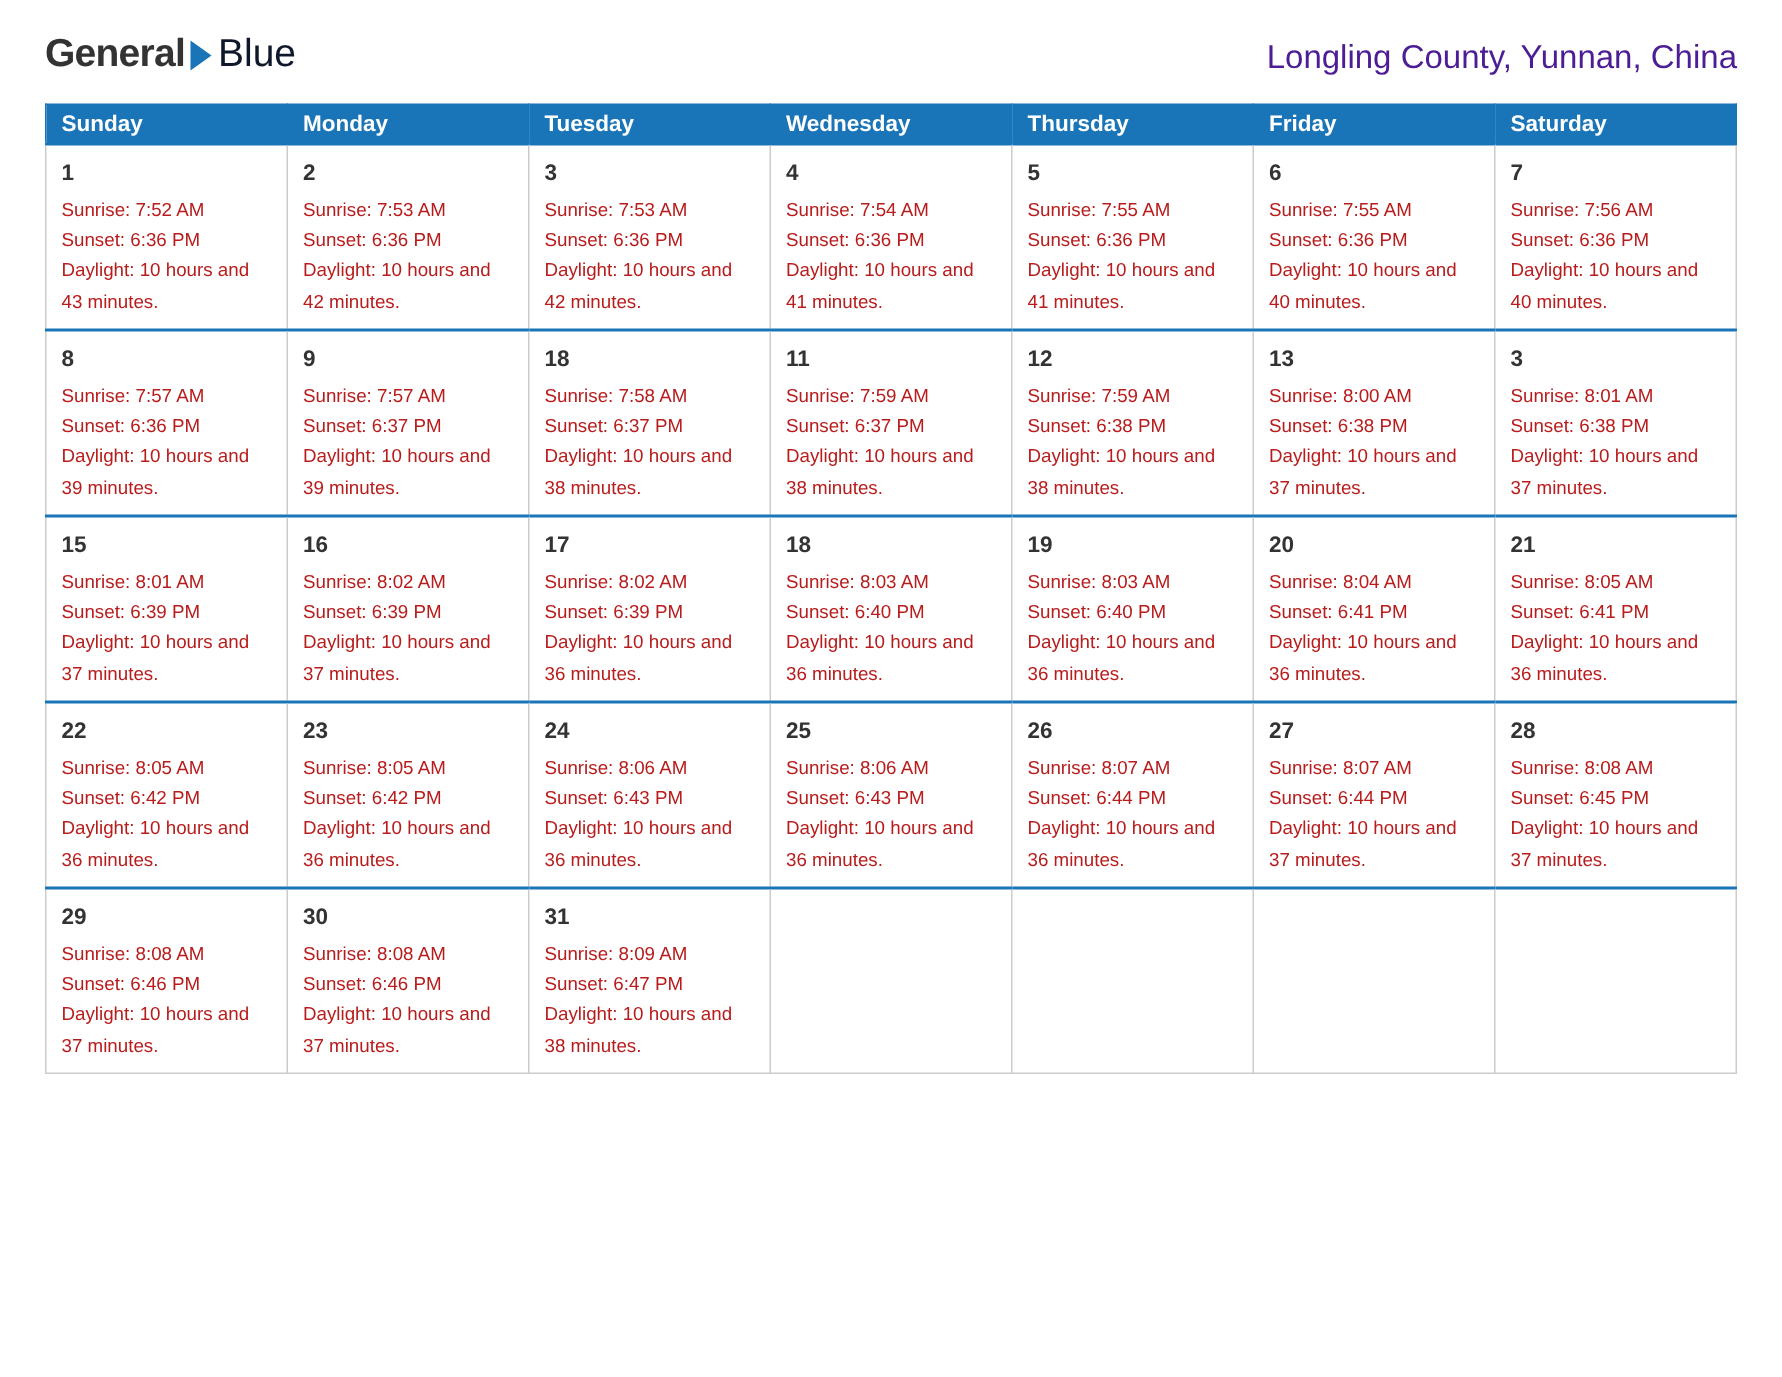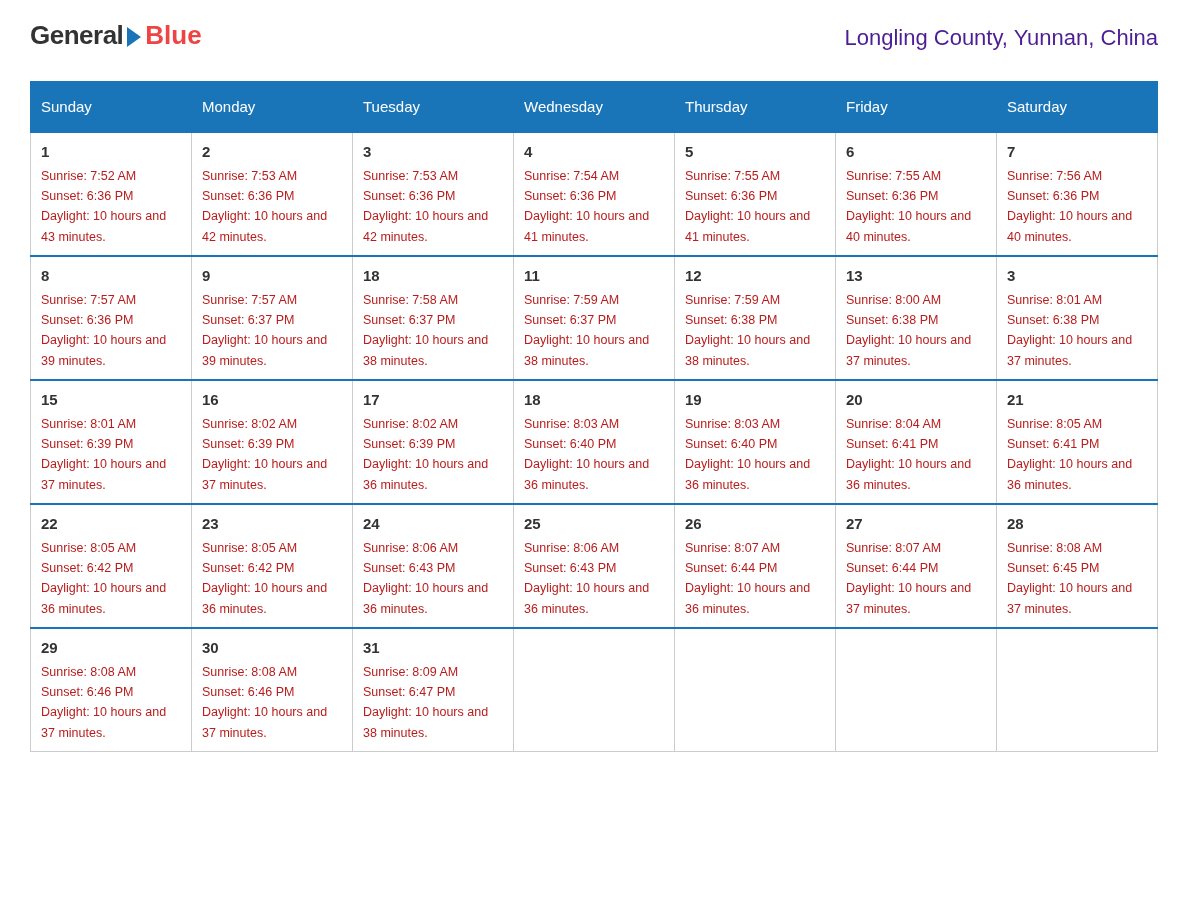--- a/index.html
+++ b/index.html
@@ -7,21 +7,21 @@
       font-family: Arial, sans-serif;
       background: #fff;
       padding: 20px 30px;
       width: 1188px;
       min-height: 918px;
     }
     .header {
       display: flex;
       justify-content: space-between;
       align-items: center;
-      margin-bottom: 30px;
+      margin-bottom: 18px;
     }
     .logo {
       display: flex;
       flex-direction: column;
       align-items: flex-start;
     }
     .logo-top {
       display: flex;
       align-items: center;
     }
@@ -35,22 +35,22 @@
       width: 0;
       height: 0;
       border-left: 14px solid #1a75b8;
       border-top: 10px solid transparent;
       border-bottom: 10px solid transparent;
       margin-left: 4px;
       margin-top: 2px;
     }
     .logo-blue {
       font-size: 26px;
-      font-weight: bold;
-      color: #ef4444;
+      font-weight: normal;
+      color: #0f172a;
       margin-left: 4px;
     }
     .title-block {
       text-align: right;
     }
     .title-block h1 {
       font-size: 48px;
       font-weight: bold;
       color: #222;
       line-height: 1.1;
@@ -63,22 +63,22 @@
     }
     table {
       width: 100%;
       border-collapse: collapse;
       table-layout: fixed;
     }
     thead tr th {
       background-color: #1a75b8;
       color: #fff;
       font-size: 15px;
-      font-weight: normal;
-      padding: 16px 10px;
+      font-weight: bold;
+      padding: 4px 10px;
       text-align: left;
       border: 1px solid #1a75b8;
     }
     tbody tr td {
       vertical-align: top;
       padding: 8px 10px;
       font-size: 13px;
       color: #333;
       border: 1px solid #ccc;
       border-top: 2px solid #1a75b8;

